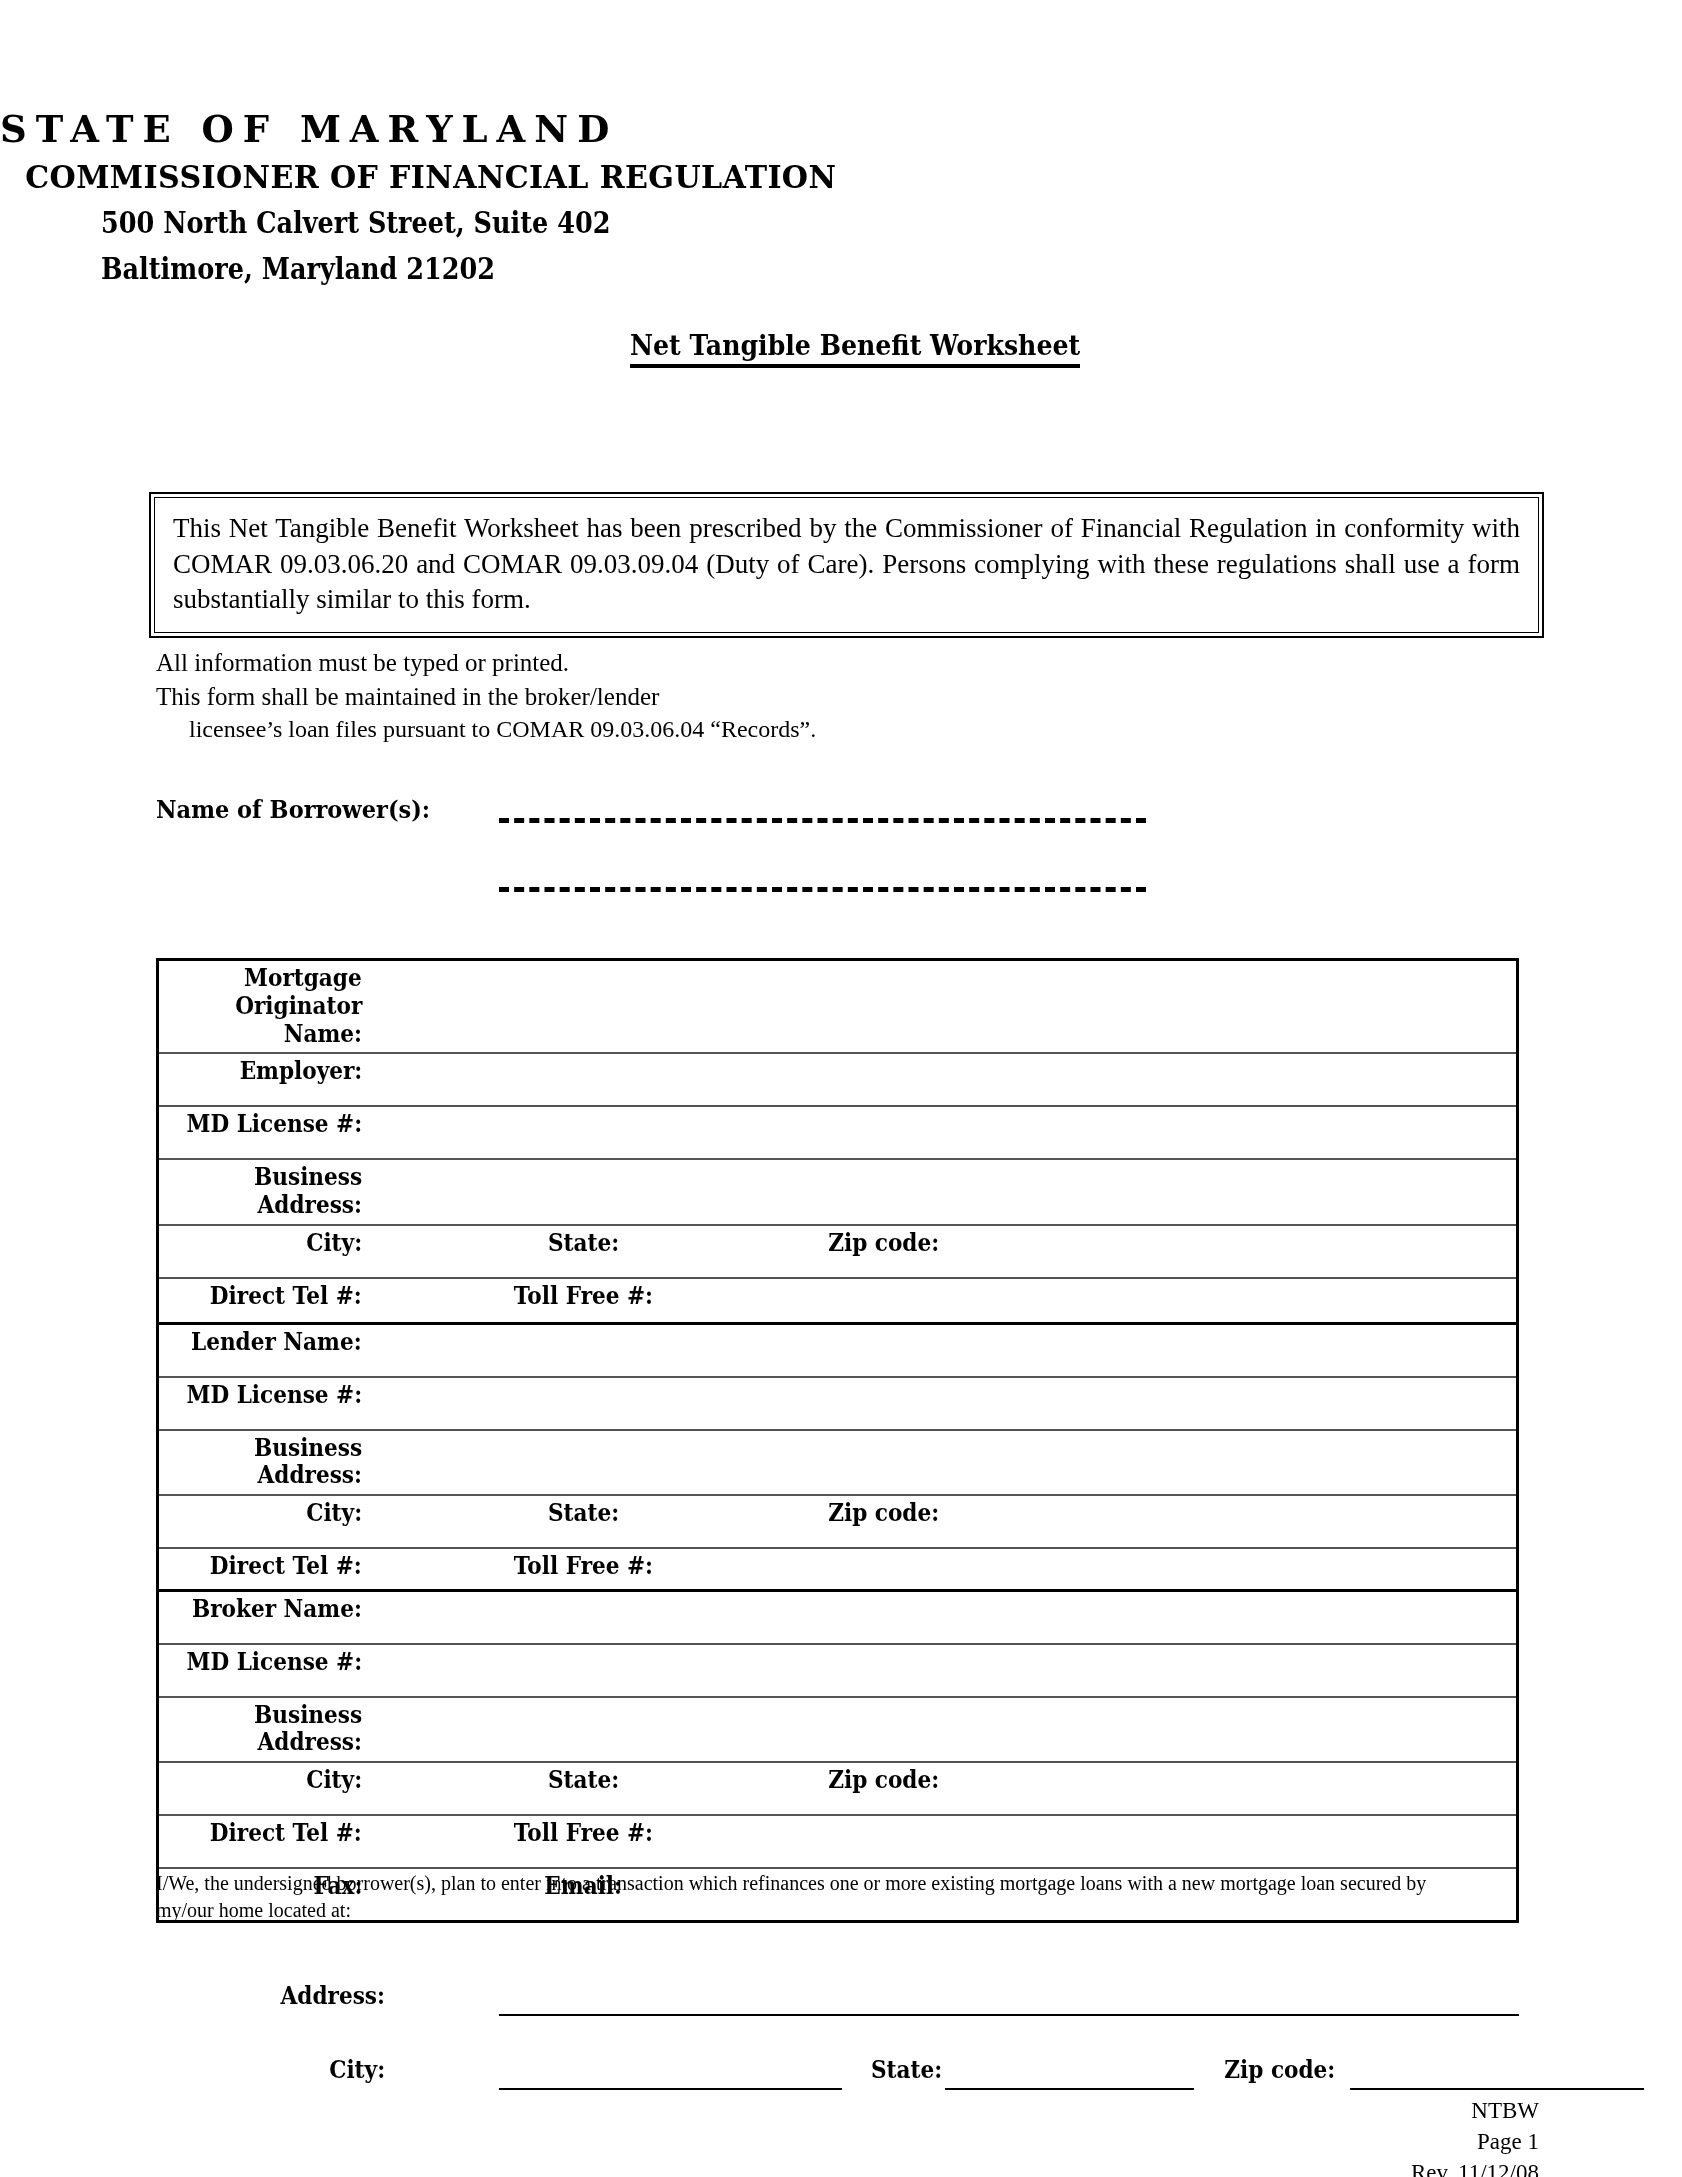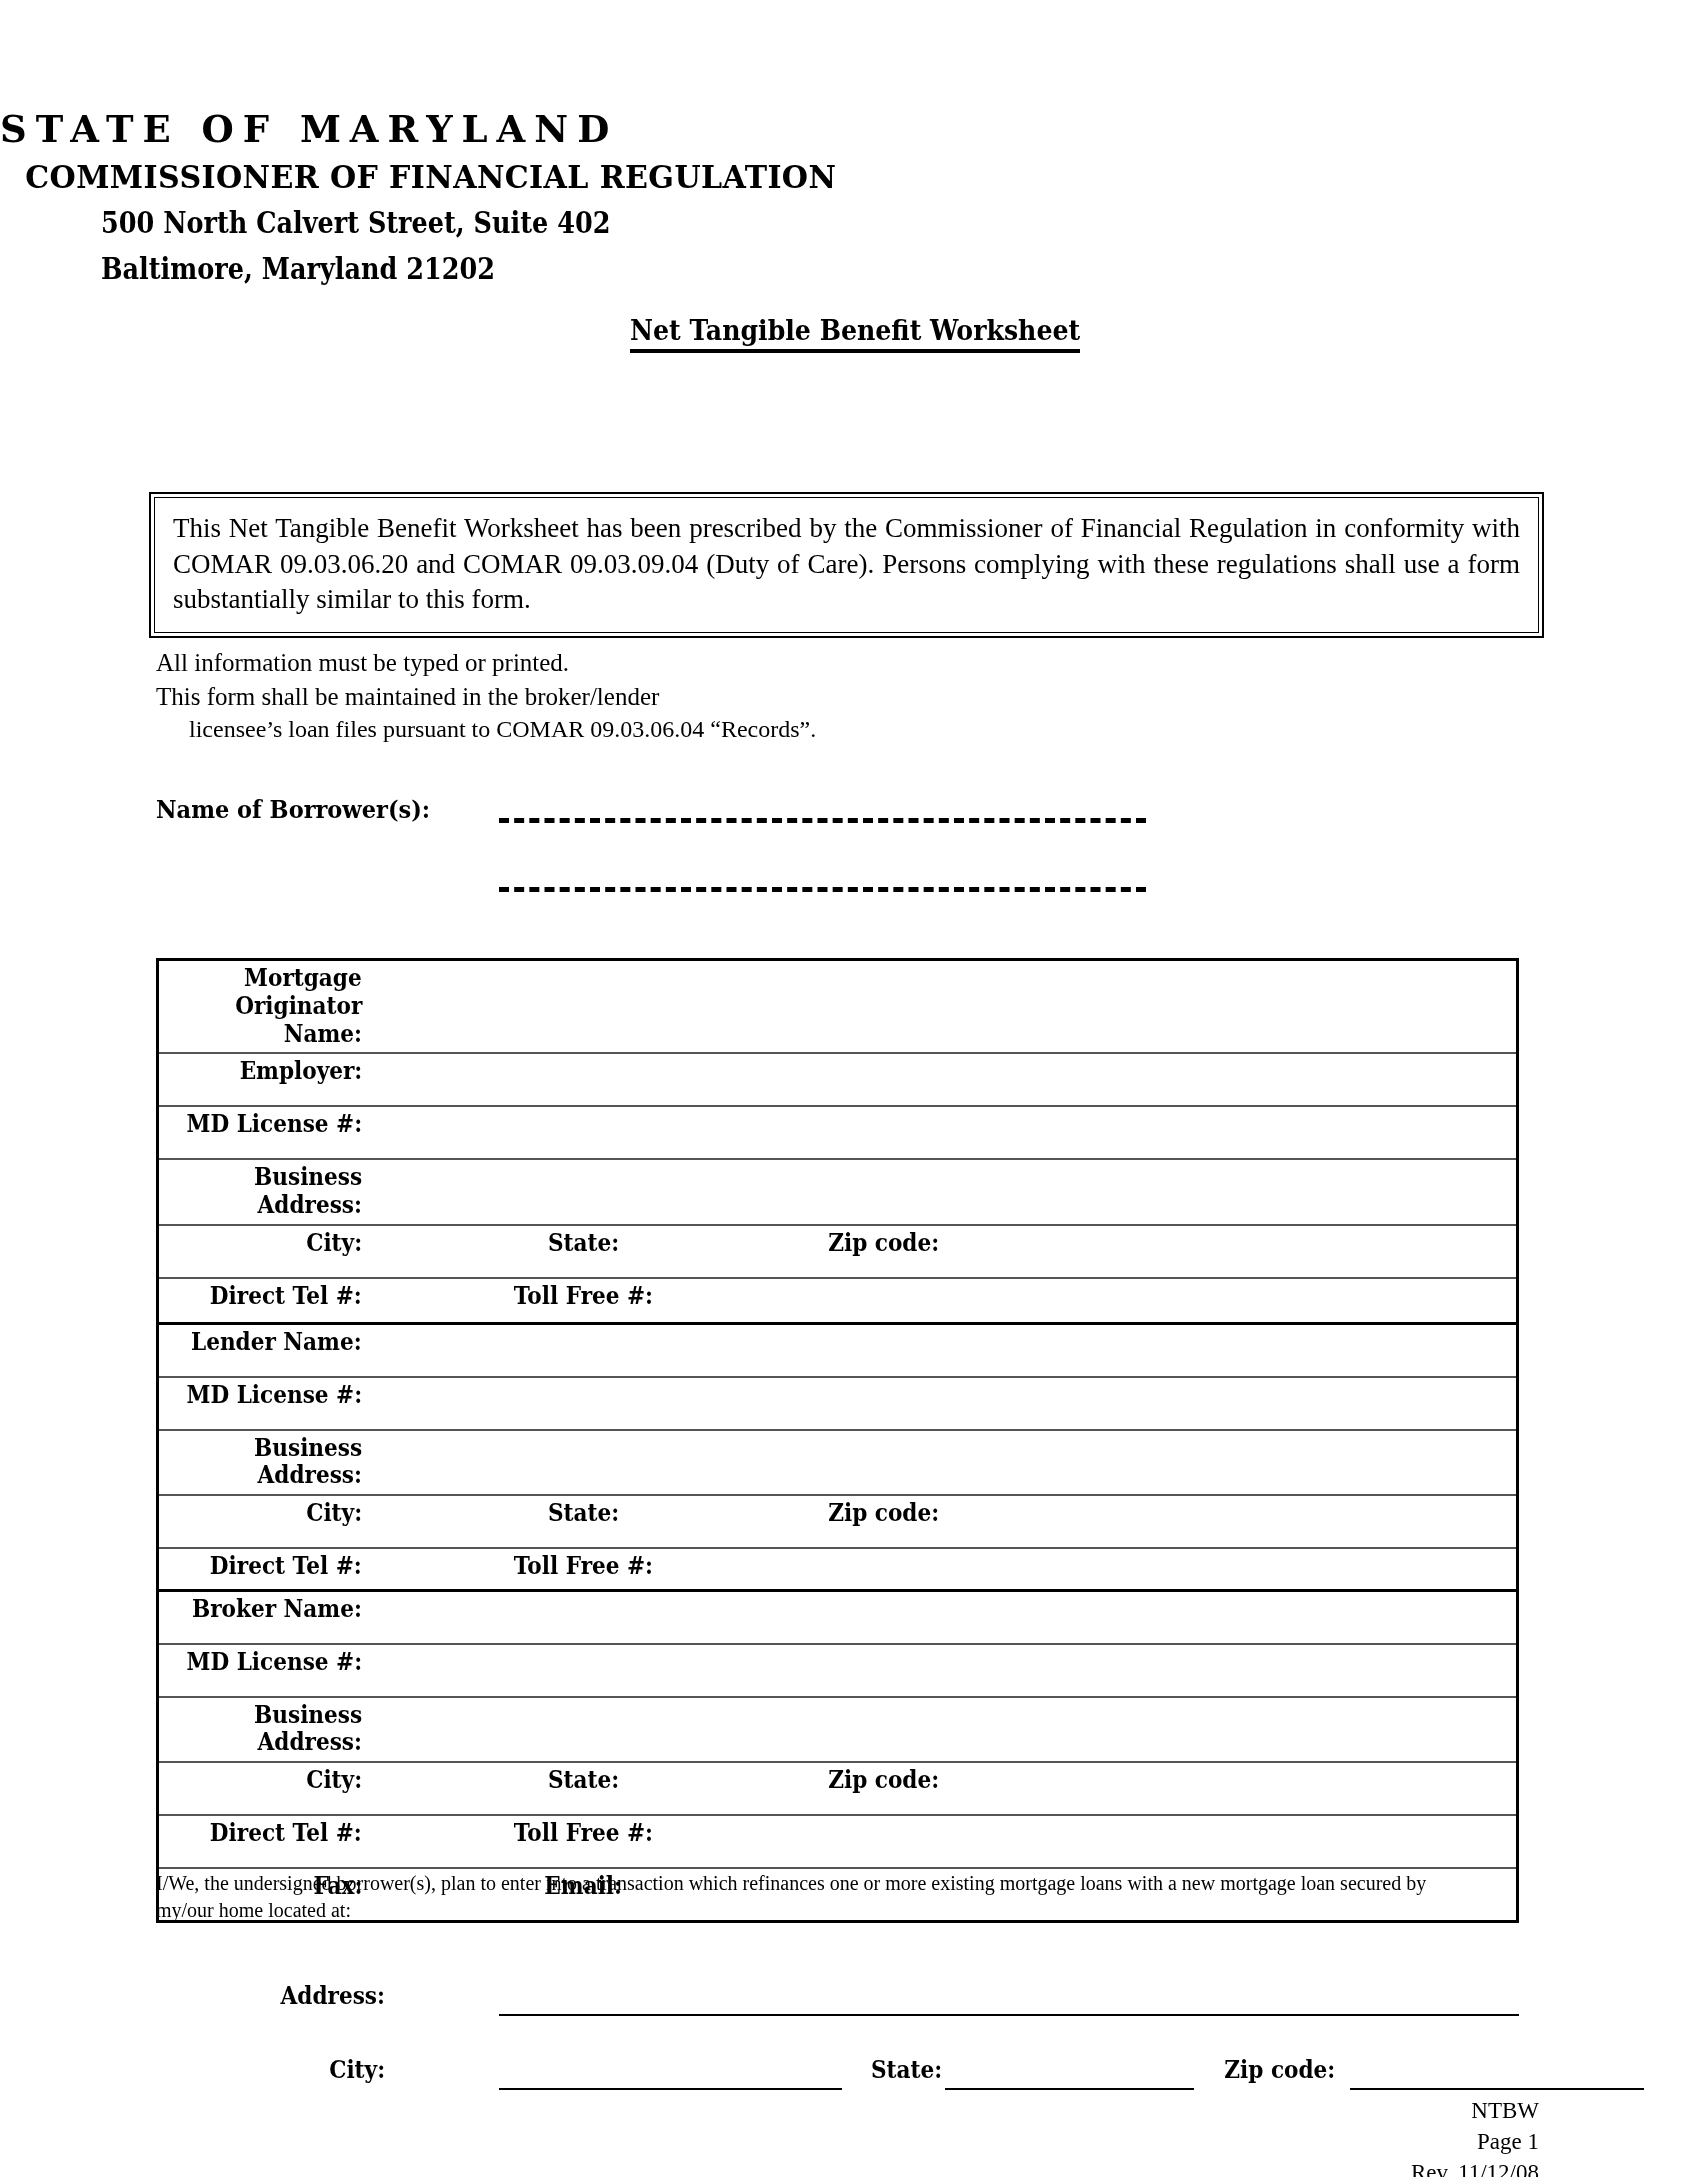--- a/index.html
+++ b/index.html
@@ -51,21 +51,21 @@
     font-weight: bold;
     font-size: 29px;
     line-height: 1.0;
     transform: scaleX(0.88);
   }
   .hdr-addr1 { margin-top: 16px; }
   .hdr-addr2 { margin-top: 17px; }
 
   .doc-title {
     text-align: center;
-    margin-top: 30px;
+    margin-top: 45px;
     font-family: "DejaVu Serif", "Liberation Serif", serif;
     font-weight: bold;
     font-size: 28px;
     padding-left: 28px;
   }
   .doc-title span {
     border-bottom: 4px solid #000;
     padding-bottom: 2px;
     display: inline-block;
     transform: scaleX(0.9);

